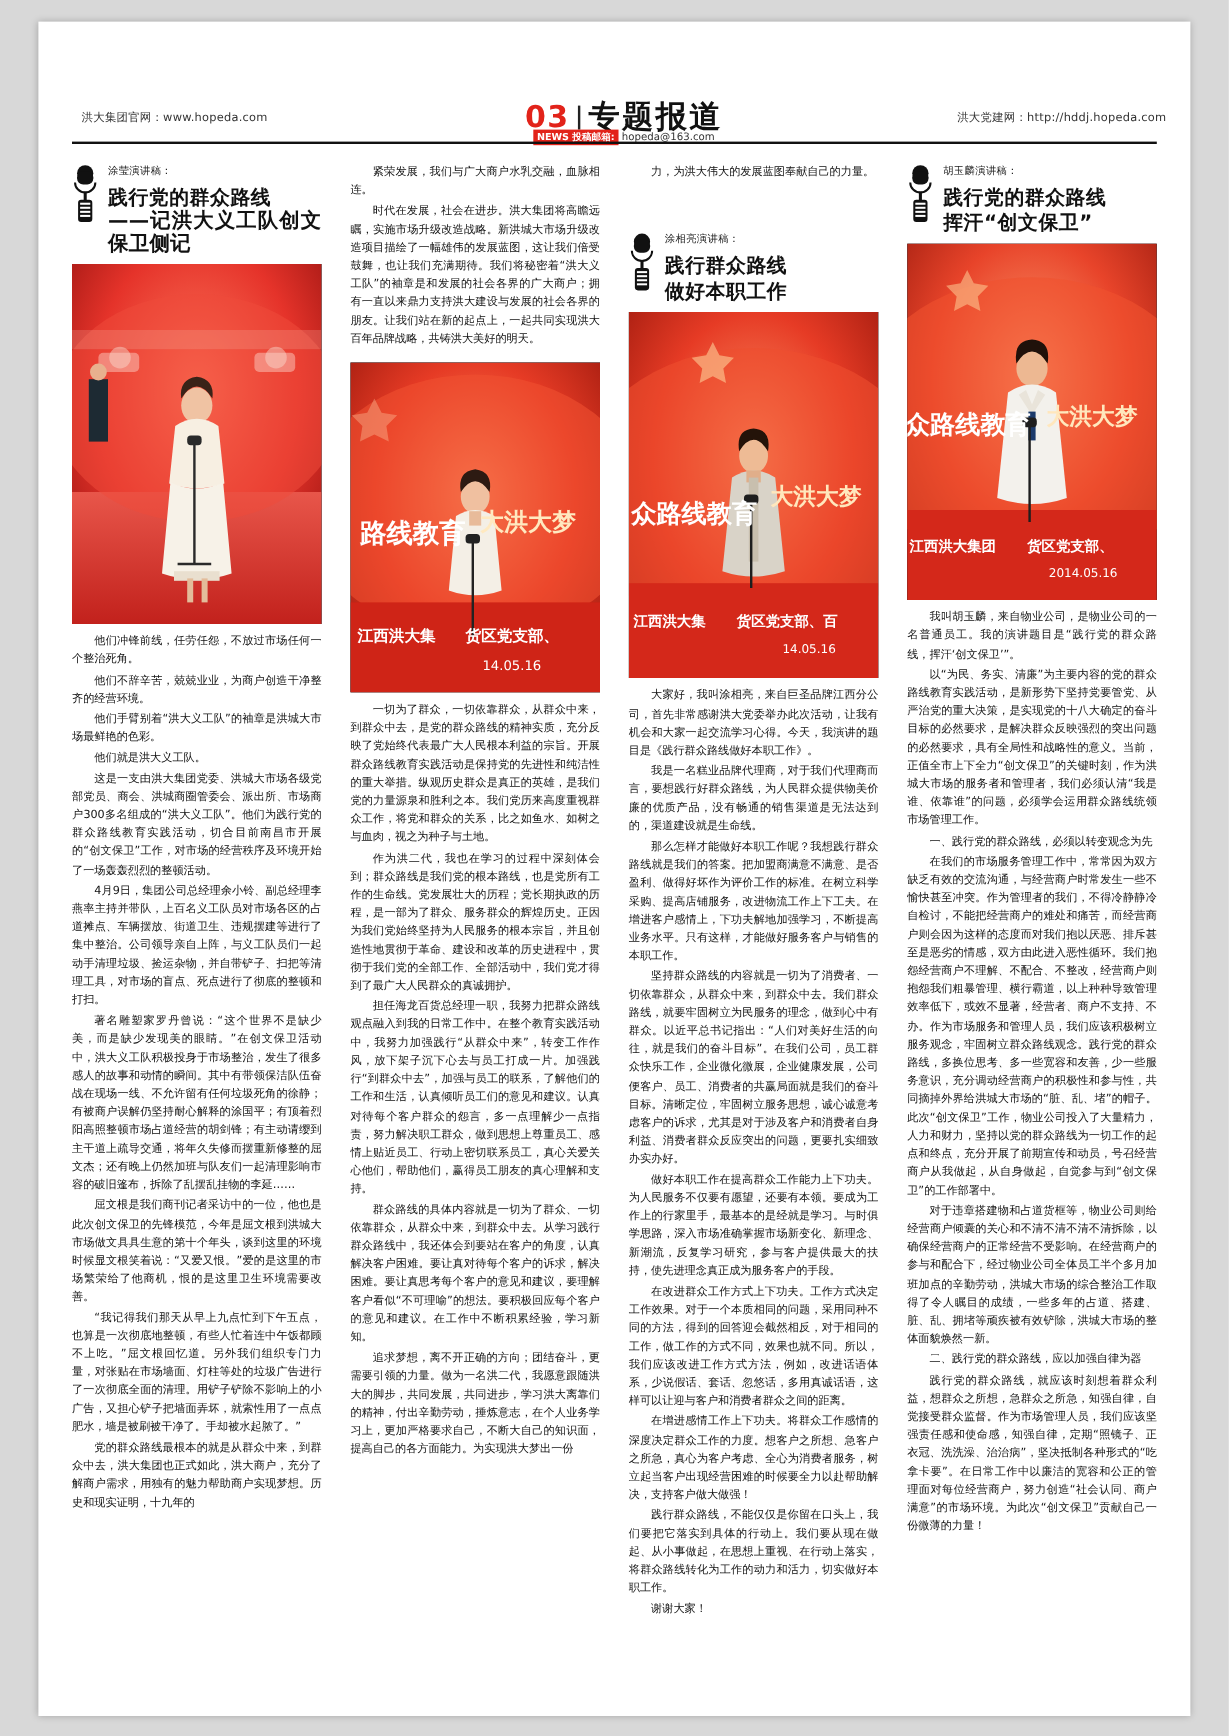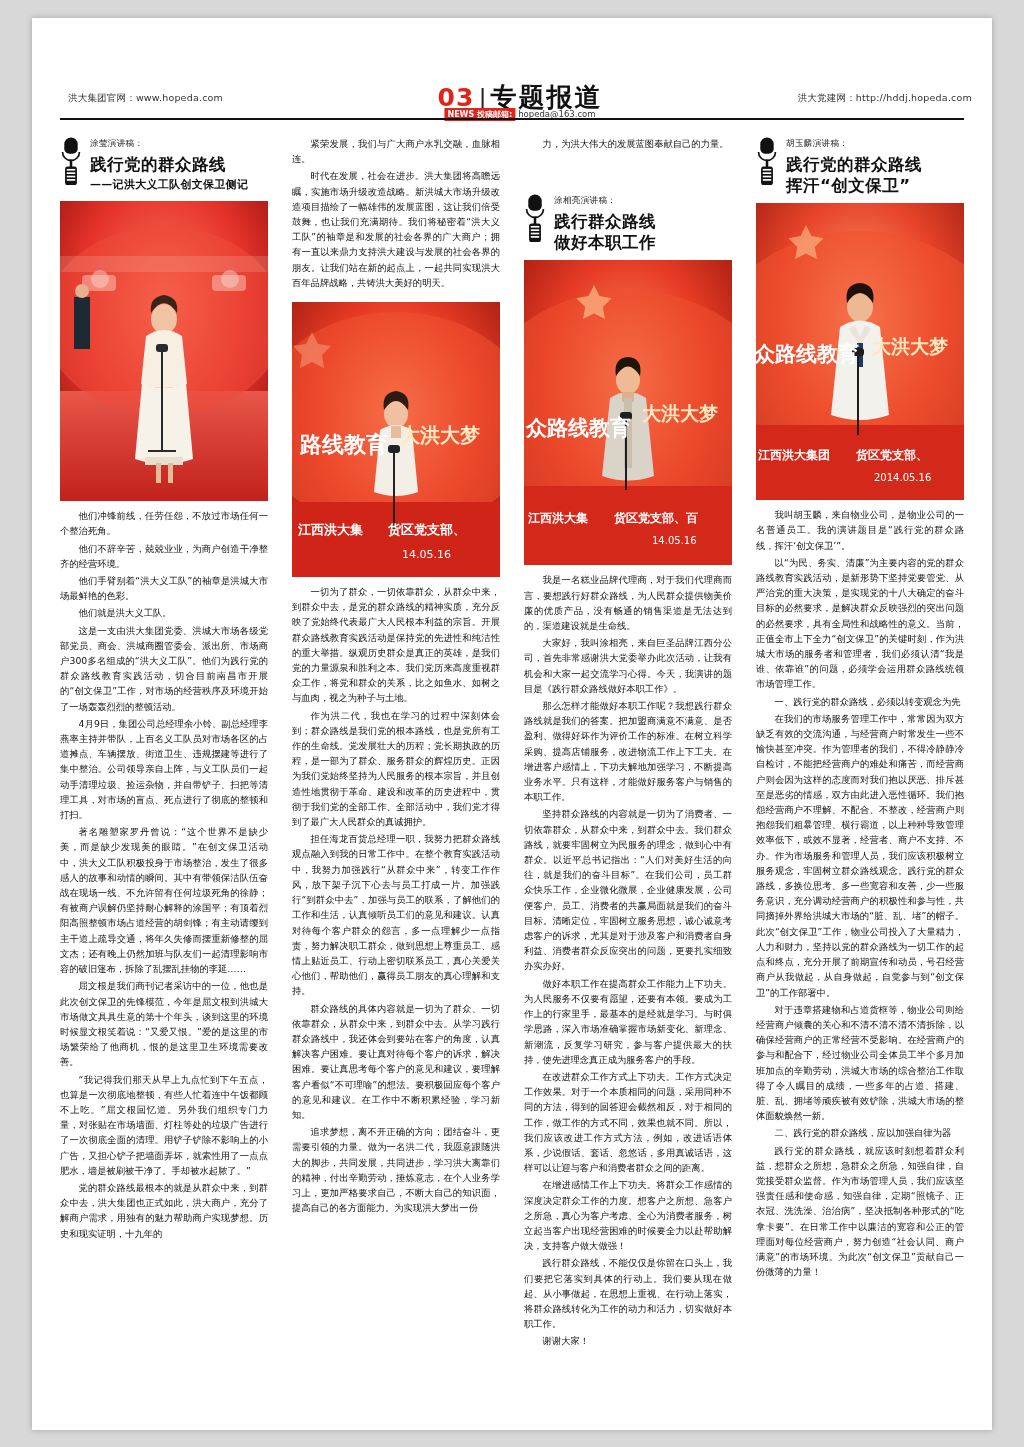--- a/index.html
+++ b/index.html
@@ -62,21 +62,21 @@
   .c4{left:724px;}
   p{margin:0 0 2px 0;text-indent:2em;}
   
   .headblock{position:relative;margin-bottom:7px;}
   .mic{
     position:absolute;left:0;top:0;width:22px;height:54px;
   }
   .head-txt{margin-left:30px;}
   .byline{font-size:8.6px;color:#222;margin-bottom:3px;letter-spacing:.3px;}
   .htitle{font-size:16.5px;font-weight:bold;color:#111;line-height:21px;letter-spacing:.5px;}
-  .hsub{font-size:11px;font-weight:bold;color:#111;line-height:19px;letter-spacing:.3px;}
+  .hsub{font-size:17px;font-weight:bold;color:#111;line-height:19px;letter-spacing:.3px;}
   
   .photo{position:relative;width:100%;overflow:hidden;margin:4px 0 7px 0;background:#2b0a0a;}
 </style>
 </head>
 <body>
 
 <div class="page">
 
   <div class="masthead">
     <div class="mast-left">洪大集团官网：www.hopeda.com</div>
@@ -270,22 +270,22 @@
         <rect x="96" y="152" width="12" height="8" rx="3" fill="#1e1e1e"></rect>
         <text x="2" y="175" font-family="DejaVu Sans" font-size="21" font-weight="bold" fill="#ffffff">众路线教育</text>
         <text x="118" y="160" font-family="DejaVu Sans" font-size="19" font-weight="bold" fill="#ffe7bd">大洪大梦</text>
         <text x="4" y="262" font-family="DejaVu Sans" font-size="12" font-weight="bold" fill="#ffffff">江西洪大集</text>
         <text x="90" y="262" font-family="DejaVu Sans" font-size="12" font-weight="bold" fill="#ffffff">货区党支部、百</text>
         <text x="128" y="284" font-family="DejaVu Sans" font-size="10" fill="#ffffff">14.05.16</text>
       </svg>
     </div>
 
     <div>
+      <p>大家好，我叫涂相亮，来自巨圣品牌江西分公司，首先非常感谢洪大党委举办此次活动，让我有机会和大家一起交流学习心得。今天，我演讲的题目是《践行群众路线做好本职工作》。</p>
       <p>我是一名糕业品牌代理商，对于我们代理商而言，要想践行好群众路线，为人民群众提供物美价廉的优质产品，没有畅通的销售渠道是无法达到的，渠道建设就是生命线。</p>
-      <p>大家好，我叫涂相亮，来自巨圣品牌江西分公司，首先非常感谢洪大党委举办此次活动，让我有机会和大家一起交流学习心得。今天，我演讲的题目是《践行群众路线做好本职工作》。</p>
       <p>那么怎样才能做好本职工作呢？我想践行群众路线就是我们的答案。把加盟商满意不满意、是否盈利、做得好坏作为评价工作的标准。在树立科学采购、提高店铺服务，改进物流工作上下工夫。在增进客户感情上，下功夫解地加强学习，不断提高业务水平。只有这样，才能做好服务客户与销售的本职工作。</p>
       <p>坚持群众路线的内容就是一切为了消费者、一切依靠群众，从群众中来，到群众中去。我们群众路线，就要牢固树立为民服务的理念，做到心中有群众。以近平总书记指出：“人们对美好生活的向往，就是我们的奋斗目标”。在我们公司，员工群众快乐工作，企业微化微展，企业健康发展，公司便客户、员工、消费者的共赢局面就是我们的奋斗目标。清晰定位，牢固树立服务思想，诚心诚意考虑客户的诉求，尤其是对于涉及客户和消费者自身利益、消费者群众反应突出的问题，更要扎实细致办实办好。</p>
       <p>做好本职工作在提高群众工作能力上下功夫。为人民服务不仅要有愿望，还要有本领。要成为工作上的行家里手，最基本的是经就是学习。与时俱学思路，深入市场准确掌握市场新变化、新理念、新潮流，反复学习研究，参与客户提供最大的扶持，使先进理念真正成为服务客户的手段。</p>
       <p>在改进群众工作方式上下功夫。工作方式决定工作效果。对于一个本质相同的问题，采用同种不同的方法，得到的回答迎会截然相反，对于相同的工作，做工作的方式不同，效果也就不同。所以，我们应该改进工作方式方法，例如，改进话语体系，少说假话、套话、忽悠话，多用真诚话语，这样可以让迎与客户和消费者群众之间的距离。</p>
       <p>在增进感情工作上下功夫。将群众工作感情的深度决定群众工作的力度。想客户之所想、急客户之所急，真心为客户考虑、全心为消费者服务，树立起当客户出现经营困难的时候要全力以赴帮助解决，支持客户做大做强！</p>
       <p>践行群众路线，不能仅仅是你留在口头上，我们要把它落实到具体的行动上。我们要从现在做起、从小事做起，在思想上重视、在行动上落实，将群众路线转化为工作的动力和活力，切实做好本职工作。</p>
       <p>谢谢大家！</p>
     </div>
   </div>
 

